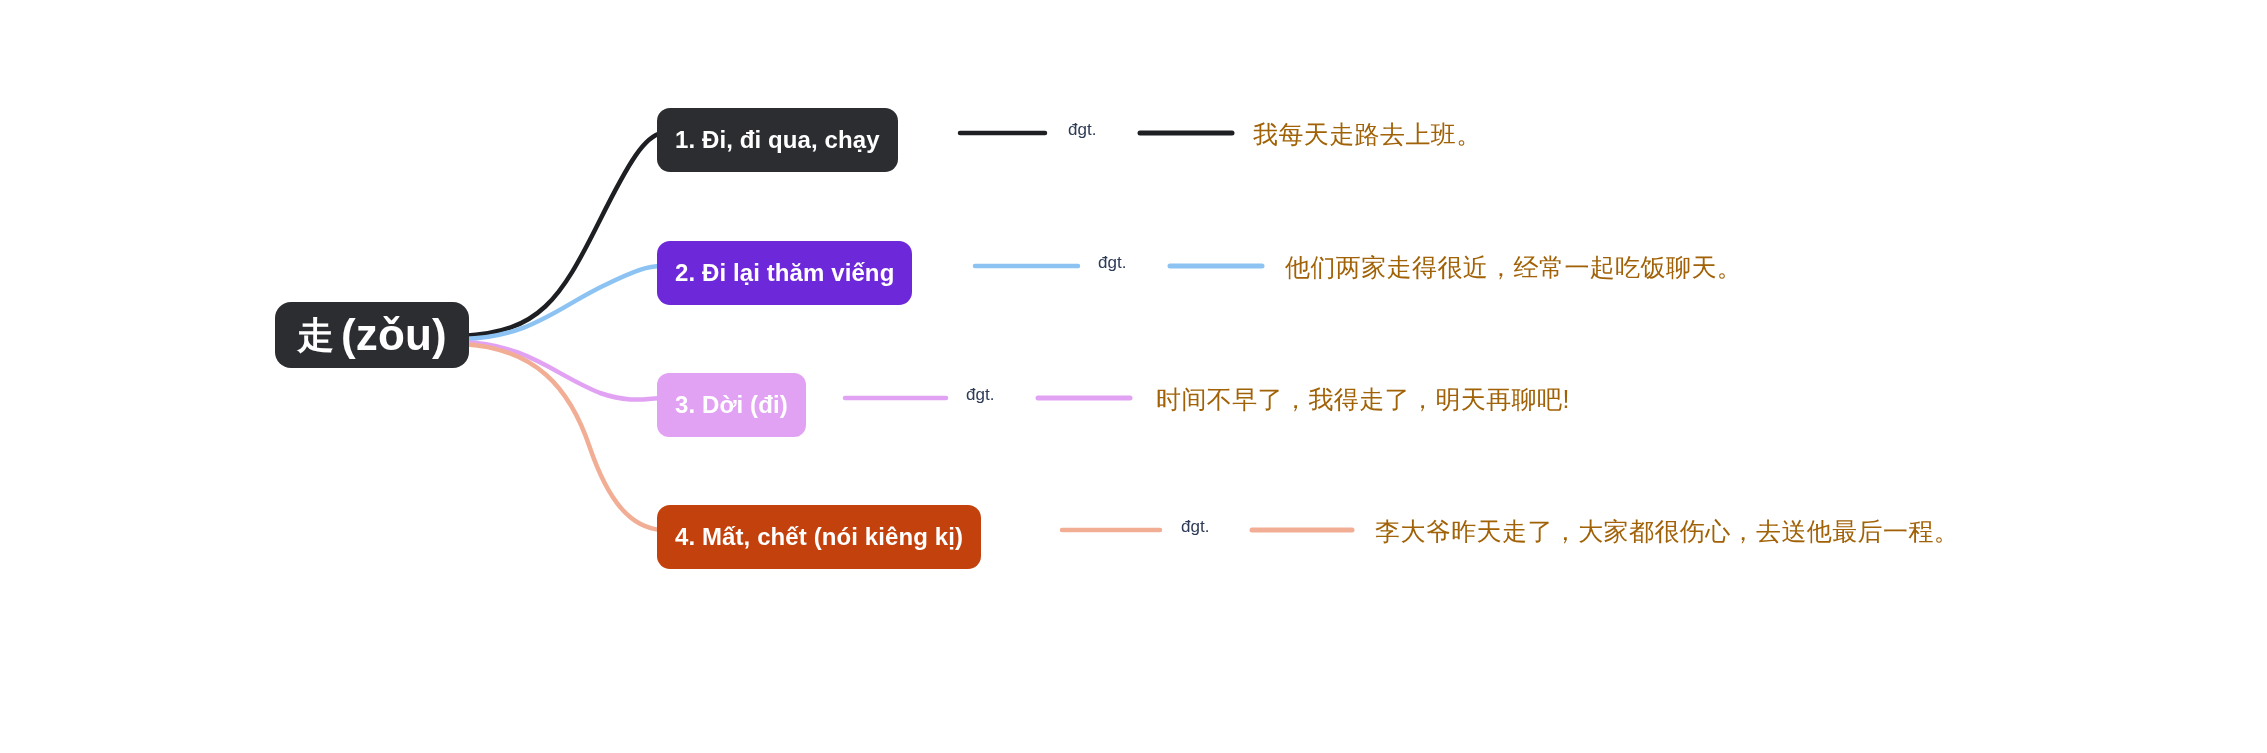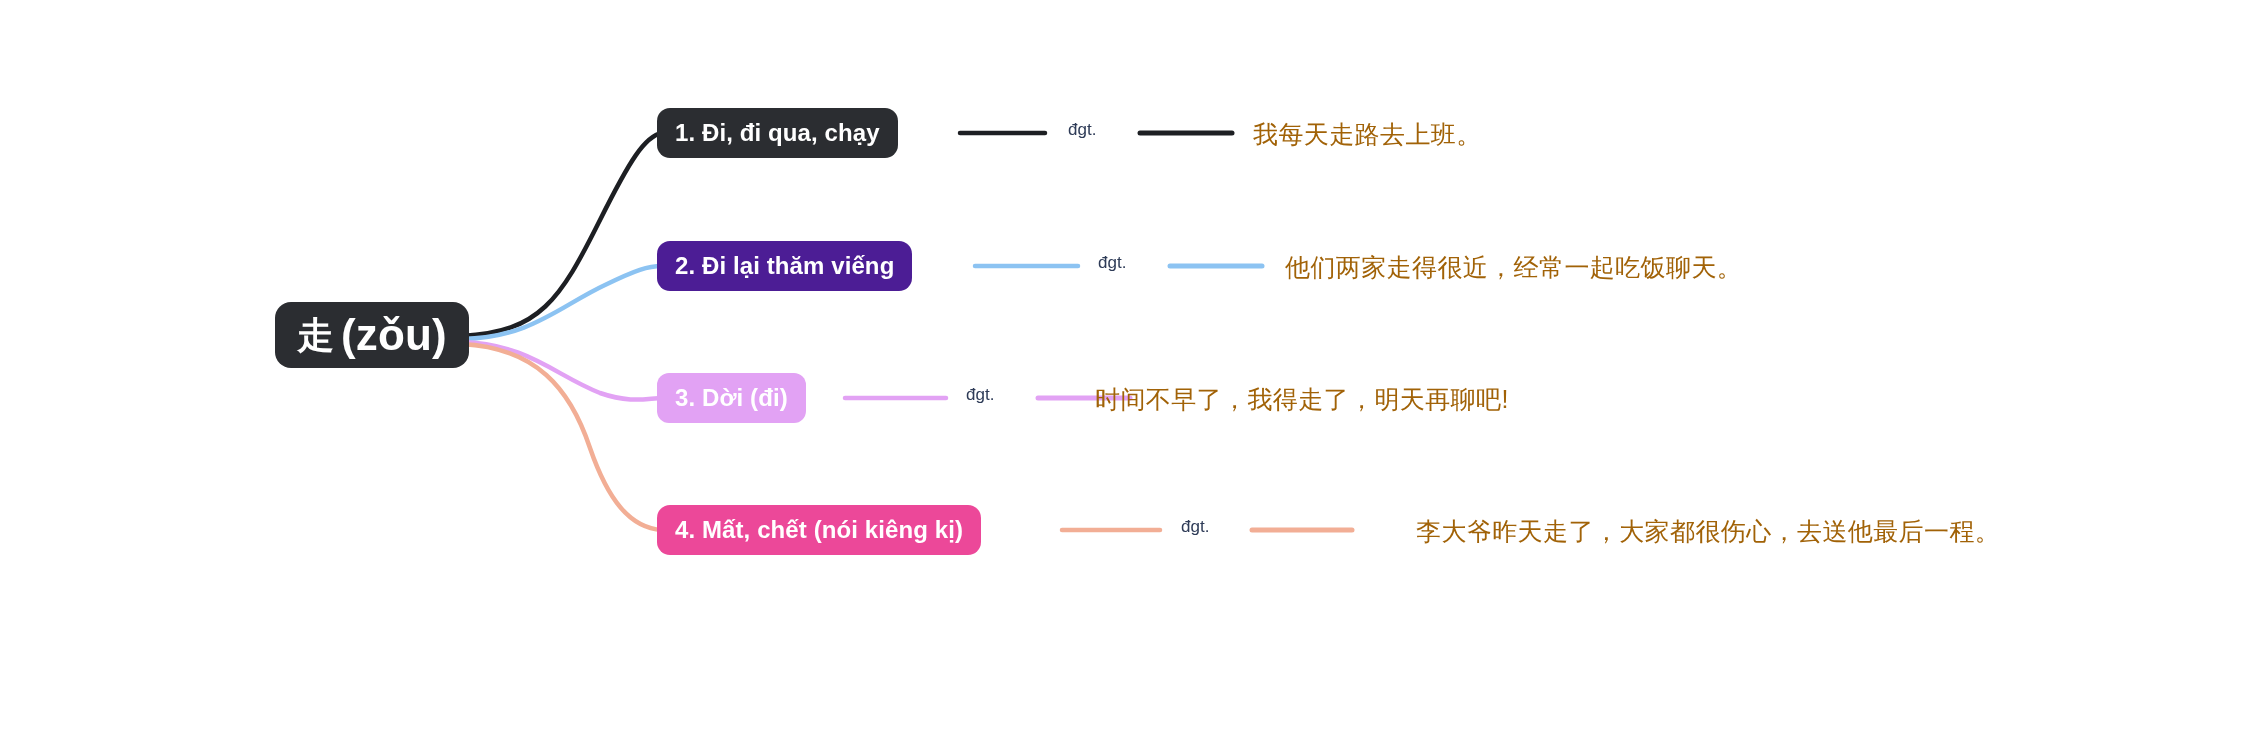--- a/index.html
+++ b/index.html
@@ -64,31 +64,31 @@
     margin-right: 7px;
     line-height: 1;
   }
   .root-node .pinyin {
     font-size: 44px;
     font-weight: 700;
     line-height: 1;
   }
 
   .branch-node {
-    height: 50px;
+    height: 64px;
     padding: 0 18px;
     font-size: 24px;
     font-weight: 600;
     border-radius: 13px;
   }
 
   .branch-1 { left: 657px;  top: 108px; background: #2b2d31; }
-  .branch-2 { left: 657px;  top: 241px; background: #4c1d95; }
+  .branch-2 { left: 657px;  top: 241px; background: #6d28d9; }
   .branch-3 { left: 657px;  top: 373px; background: #e2a2f4; border-radius: 12px; }
-  .branch-4 { left: 657px;  top: 505px; background: #ec4899; }
+  .branch-4 { left: 657px;  top: 505px; background: #c2410c; }
 
   
   .pos-label {
     position: absolute;
     z-index: 3;
     font-size: 17px;
     font-weight: 400;
     color: #2e3b57;
     white-space: nowrap;
   }
@@ -102,22 +102,22 @@
     position: absolute;
     z-index: 3;
     font-size: 25px;
     font-weight: 400;
     color: #a16207;
     white-space: nowrap;
     letter-spacing: .4px;
   }
   .ex-1 { left: 1253px; top: 118px; }
   .ex-2 { left: 1285px; top: 251px; }
-  .ex-3 { left: 1095px; top: 383px; }
-  .ex-4 { left: 1416px; top: 515px; }
+  .ex-3 { left: 1156px; top: 383px; }
+  .ex-4 { left: 1375px; top: 515px; }
 </style>
 </head>
 <body>
 
 <div id="mindmap-root">
 
   <svg id="connector-layer" viewBox="0 0 2267 753" width="2267" height="753" xmlns="http://www.w3.org/2000/svg">
 
     <path d="M 462 336 C 540 332 560 300 600 220 C 630 160 645 136 662 133" fill="none" stroke="#1d1f23" stroke-width="4.5" stroke-linecap="round"></path>
 

